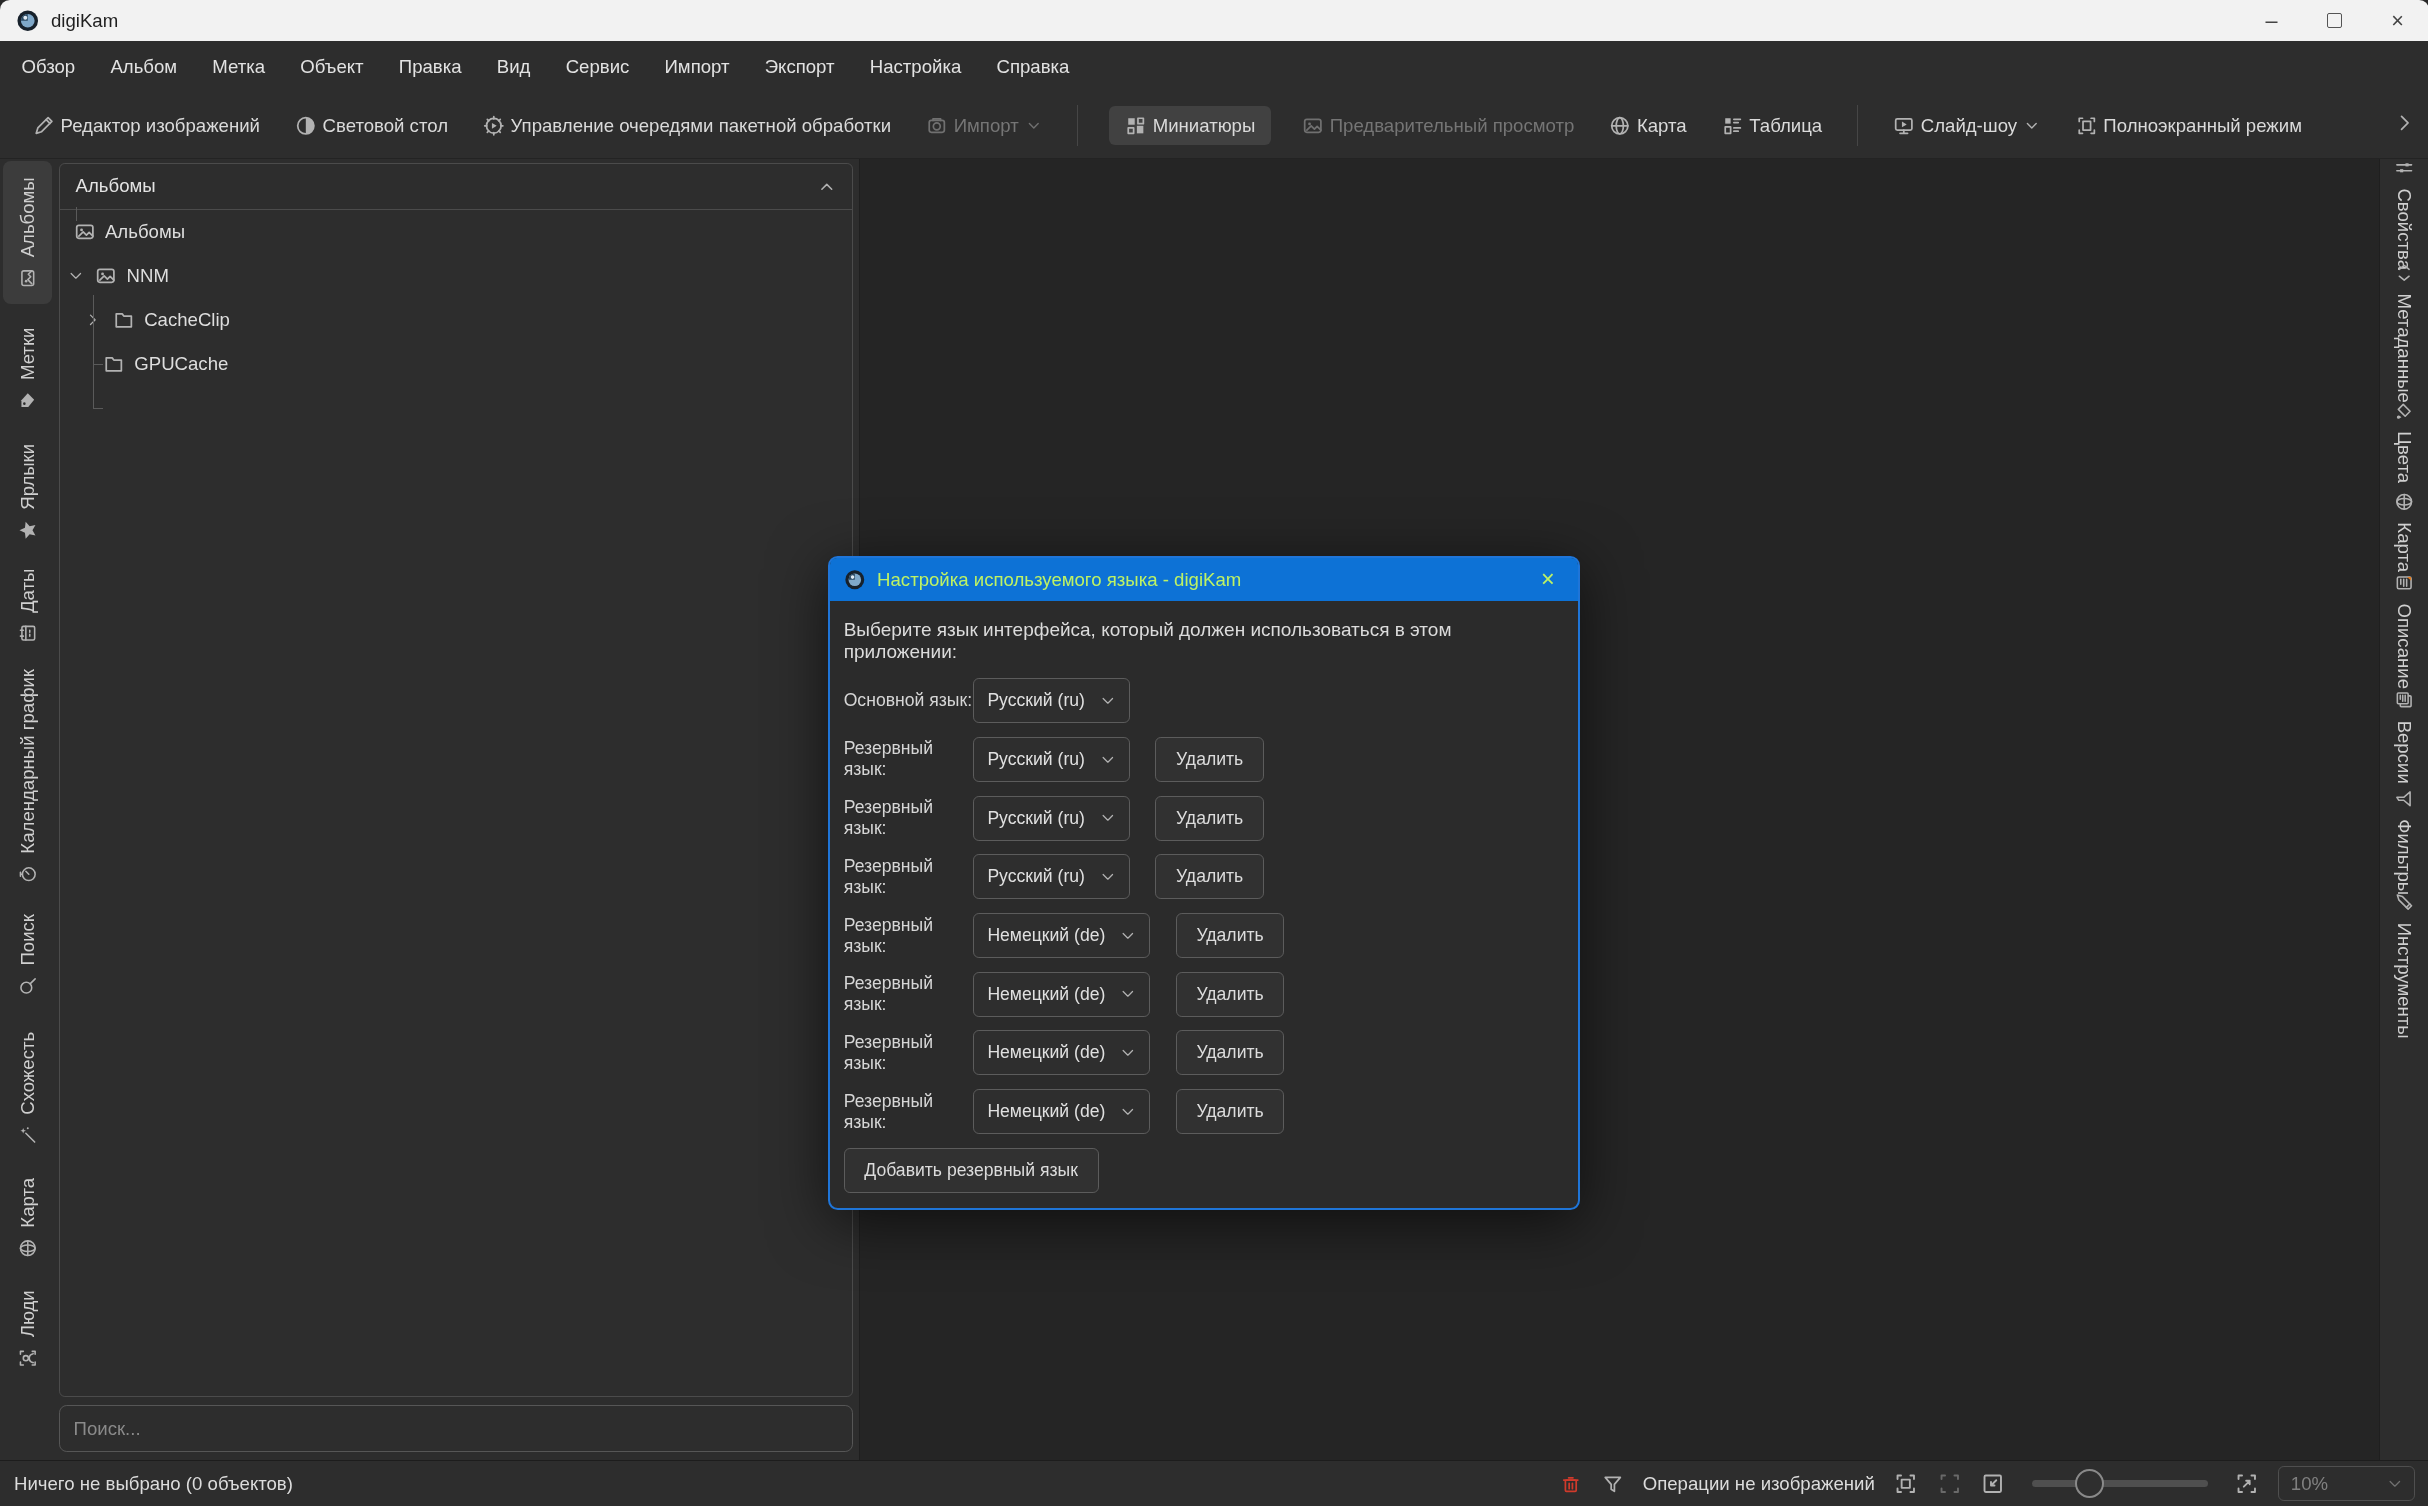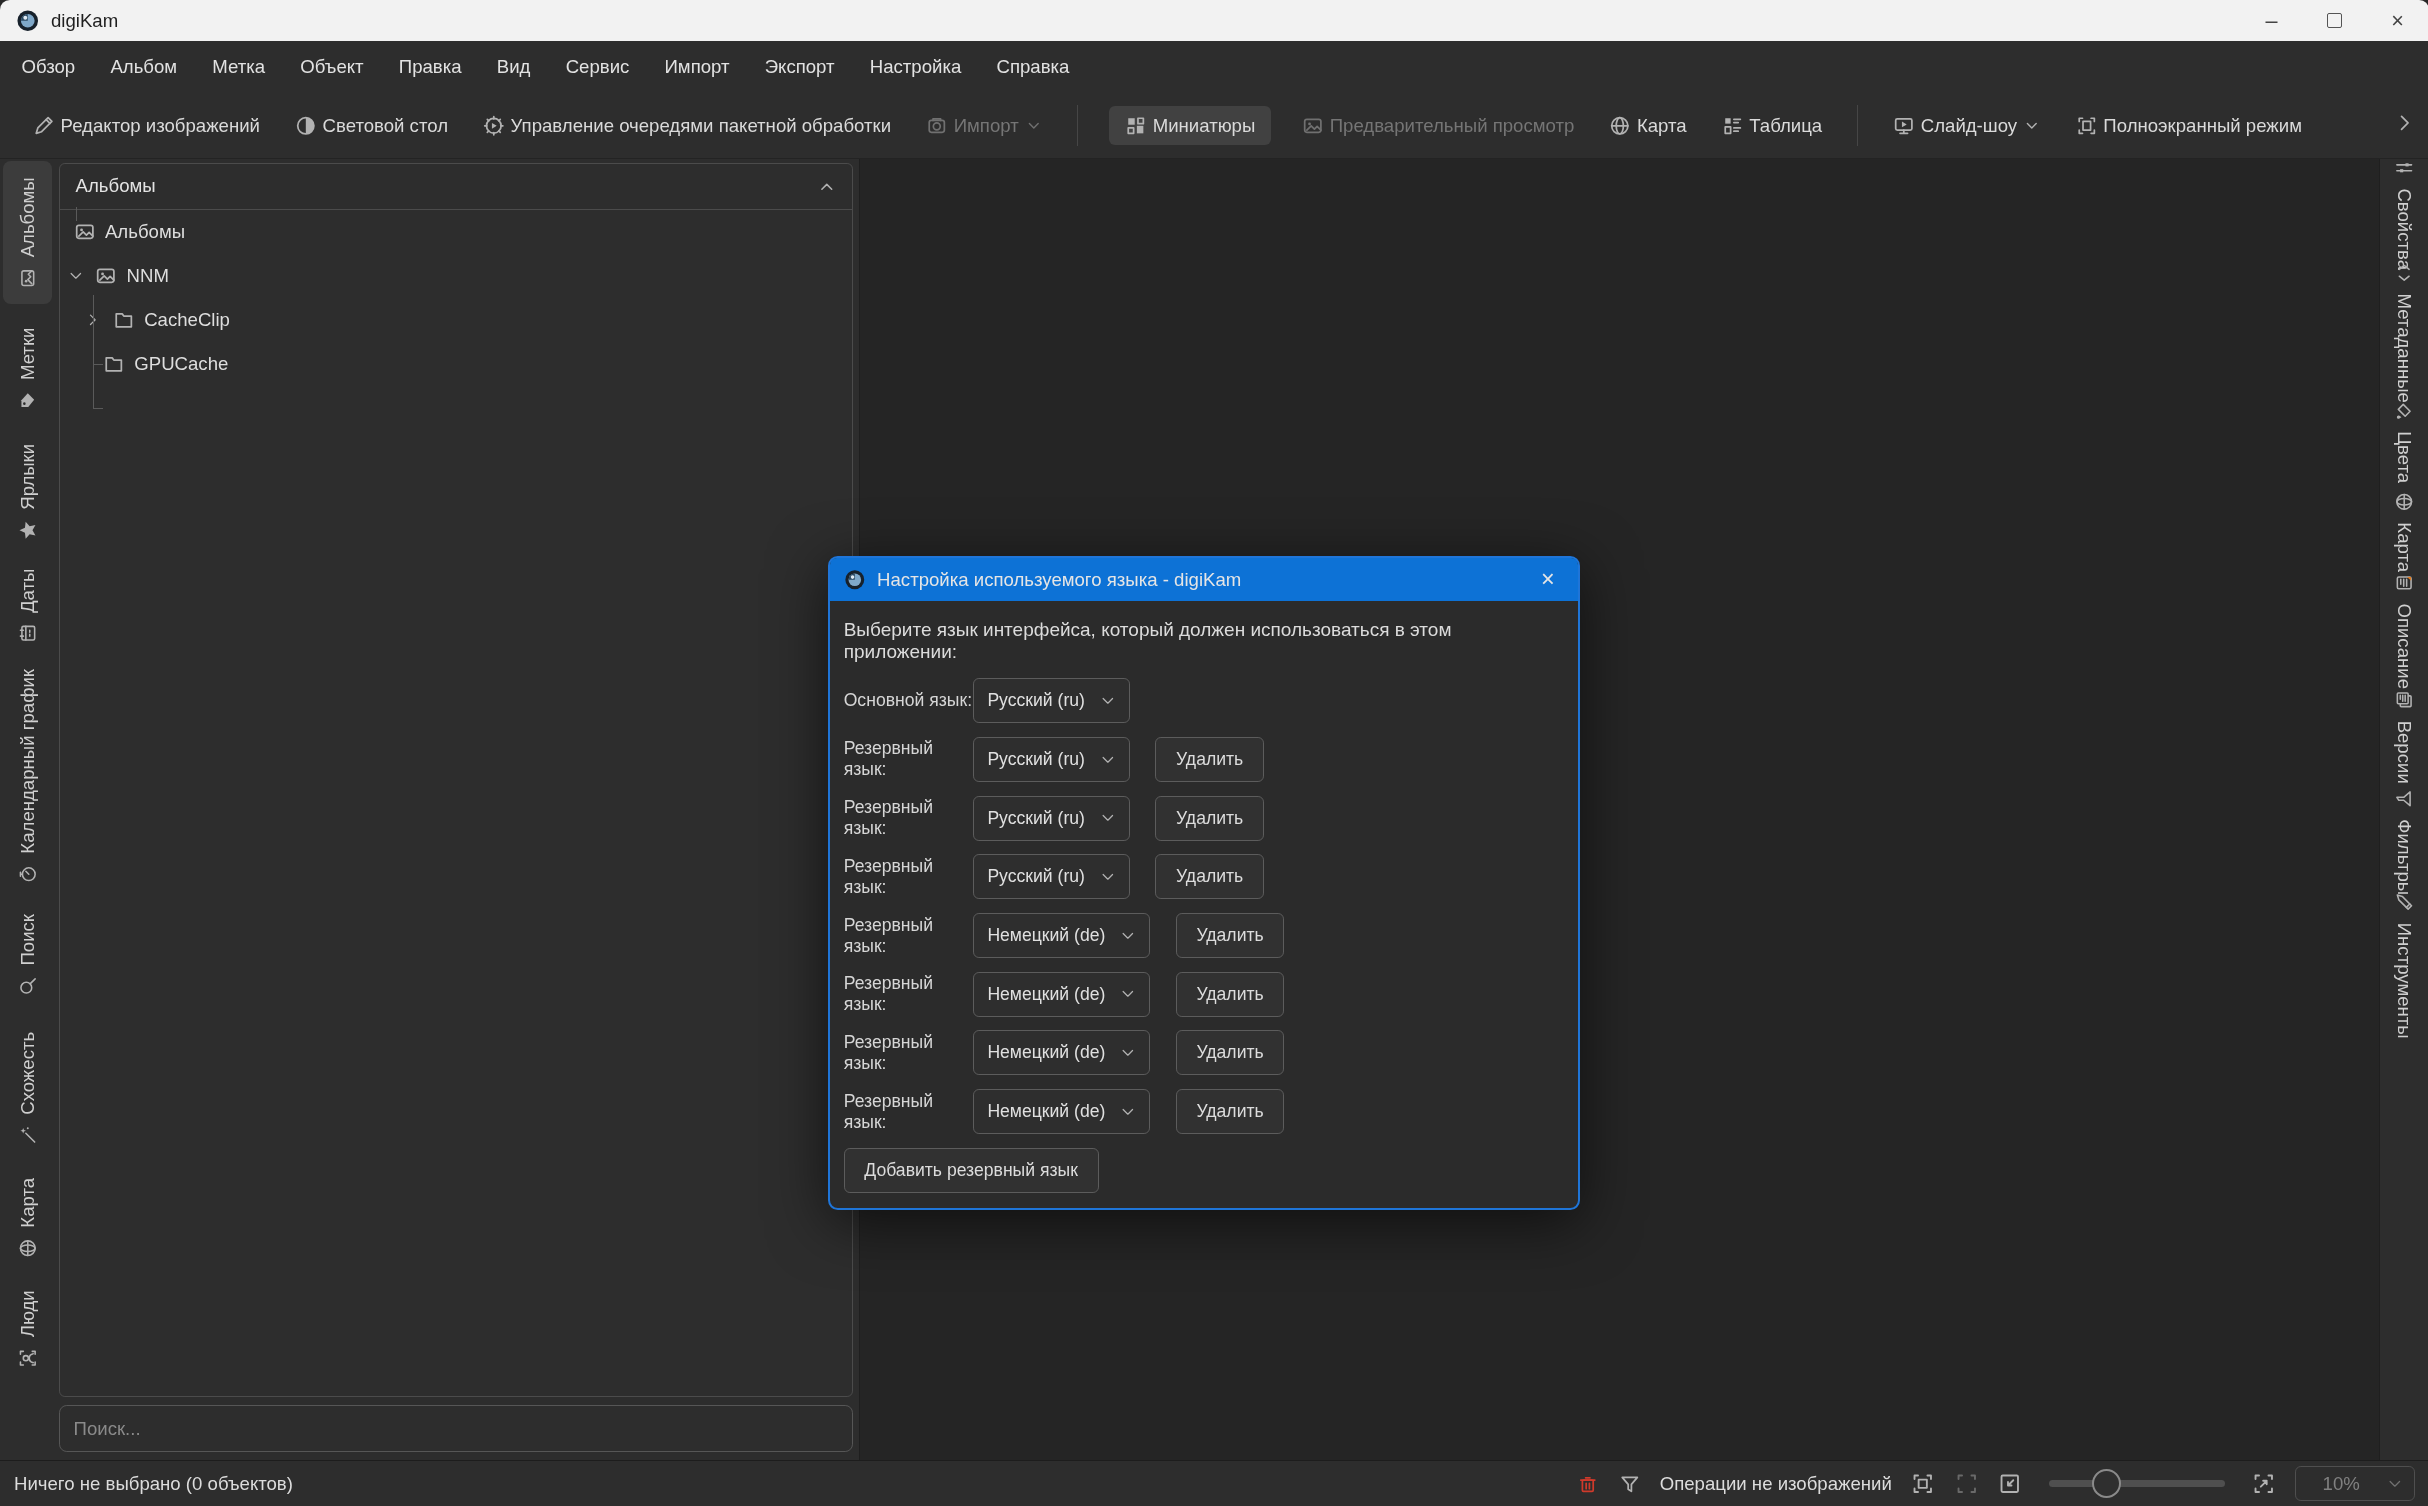--- a/index.html
+++ b/index.html
@@ -62,28 +62,28 @@
 
   .main-view { flex:1 1 auto; background:#252525; border-left:1px solid #1f1f1f; border-right:1px solid #1f1f1f; }
 
   
   .statusbar { height:46px; background:#2d2d2d; border-top:1px solid #1d1d1d; display:flex; align-items:center; padding:0 14px; gap:19.6px; flex:0 0 auto; color:#dcdcdc; }
   .sb-spacer { flex:1 1 auto; }
   .sb-ic { display:flex; align-items:center; }
   .zslider { width:176px; height:7.8px; background:#4f4f4f; border-radius:3.9px; position:relative; margin:0 7.8px; }
   .zfill { width:33%; height:100%; background:#9f9f9f; border-radius:3.9px; }
   .zhandle { position:absolute; left:calc(33% - 14.7px); top:-10.8px; width:29px; height:29px; border-radius:50%; background:#2f2f2f; border:2px solid #8a8a8a; }
-  .zoom-combo { width:120px; height:35px; border:1px solid #4f4f4f; border-radius:5.9px; color:#808080; display:flex; align-items:center; padding:0 11.8px; gap:12px;text-align:center; }
+  .zoom-combo { width:137px; height:35px; border:1px solid #4f4f4f; border-radius:5.9px; color:#808080; display:flex; align-items:center; padding:0 11.8px; gap:12px; }
   .zoom-combo .lbl { flex:1; }
 
   
   .dialog { position:absolute; left:828px; top:397px; width:752px; z-index:10;
     background:#2b2b2b; border:2px solid #1f75d8; border-radius:9.8px;
     box-shadow:0 11.8px 59px rgba(0,0,0,.6); }
-  .dlg-title { height:43px; background:#0d72d6; border-radius:6.9px 6.9px 0 0; display:flex; align-items:center; padding:0 13.7px; gap:11.8px; color:#e5e5e5; }
+  .dlg-title { height:43px; background:#0d72d6; border-radius:6.9px 6.9px 0 0; display:flex; align-items:center; padding:0 13.7px; gap:11.8px; color:#bef264; }
   .dlg-close { margin-left:auto; font-size:23.5px; width:33px; text-align:center; }
   .dlg-body { padding:17.6px 15.7px 15.7px 13.7px; }
   .dlg-intro { color:#dcdcdc; margin-bottom:15.7px; font-size:19px; }
   .lrow { display:flex; align-items:center; margin-bottom:13.7px; font-size:17.6px; }
   .lrow .lbl { width:129px; flex:0 0 auto; color:#d6d6d6; }
   .dselect { display:flex; align-items:center; gap:14.7px; height:45px; padding:0 13.7px; border:1px solid #5c5c5c; border-radius:5.9px; background:#2e2e2e; color:#e0e0e0; }
   .dbtn { height:45px; display:flex; align-items:center; justify-content:center; gap:9.8px; padding:0 19.6px; border:1px solid #5c5c5c; border-radius:5.9px; background:#313131; color:#dcdcdc; font-size:17.6px; }
   .del-btn { margin-left:25.5px; }
   .add-btn { width:fit-content; margin-top:2px; }
   .dlg-footer { display:flex; align-items:center; margin-top:15.7px; gap:11.8px; }

